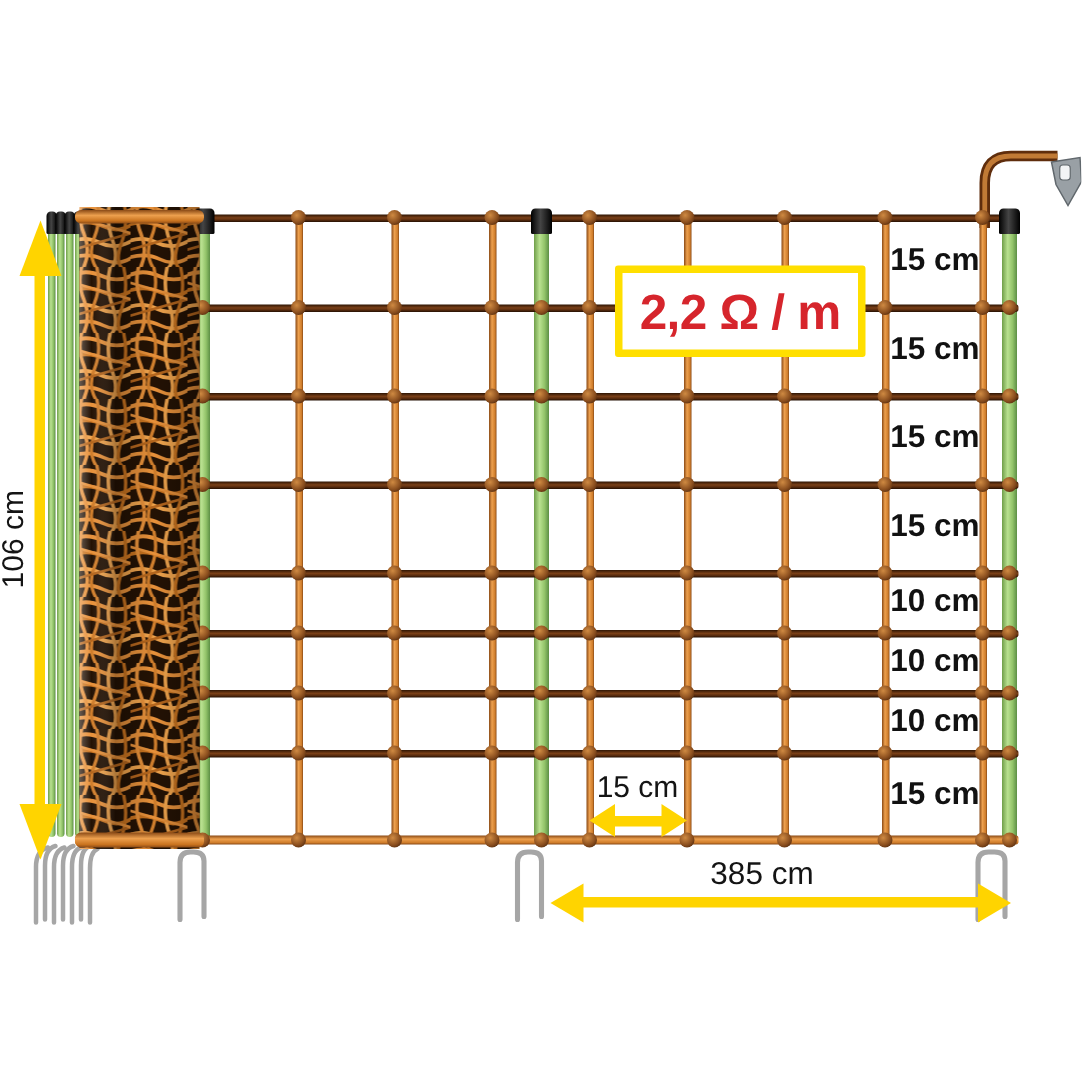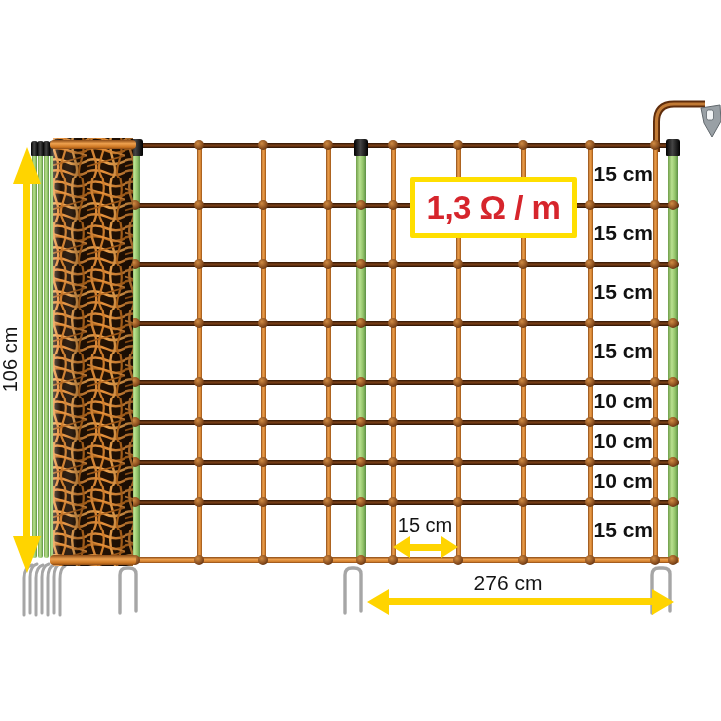--- a/index.html
+++ b/index.html
@@ -264,29 +264,29 @@
   <div class="tri tri-up"></div>
   <div class="shaft-v"></div>
   <div class="tri tri-down"></div>
   <div class="lbl height-lbl">106 cm</div>
 
   <div class="lbl mesh-lbl">15 cm</div>
   <div class="tri tri-left-s"></div>
   <div class="shaft-h mesh-shaft"></div>
   <div class="tri tri-right-s"></div>
 
-  <div class="lbl len-lbl">276 cm</div>
+  <div class="lbl len-lbl">385 cm</div>
   <div class="tri tri-left-l"></div>
   <div class="shaft-h len-shaft"></div>
   <div class="tri tri-right-l"></div>
 
   <div class="lbl row-lbl" style="top:162px;">15 cm</div>
   <div class="lbl row-lbl" style="top:221px;">15 cm</div>
   <div class="lbl row-lbl" style="top:280px;">15 cm</div>
   <div class="lbl row-lbl" style="top:339px;">15 cm</div>
   <div class="lbl row-lbl" style="top:389px;">10 cm</div>
   <div class="lbl row-lbl" style="top:429px;">10 cm</div>
   <div class="lbl row-lbl" style="top:469px;">10 cm</div>
   <div class="lbl row-lbl" style="top:518px;">15 cm</div>
 
-  <div class="badge">1,3 Ω / m</div>
+  <div class="badge">2,2 Ω / m</div>
 
 </div>
 
 </body></html>

